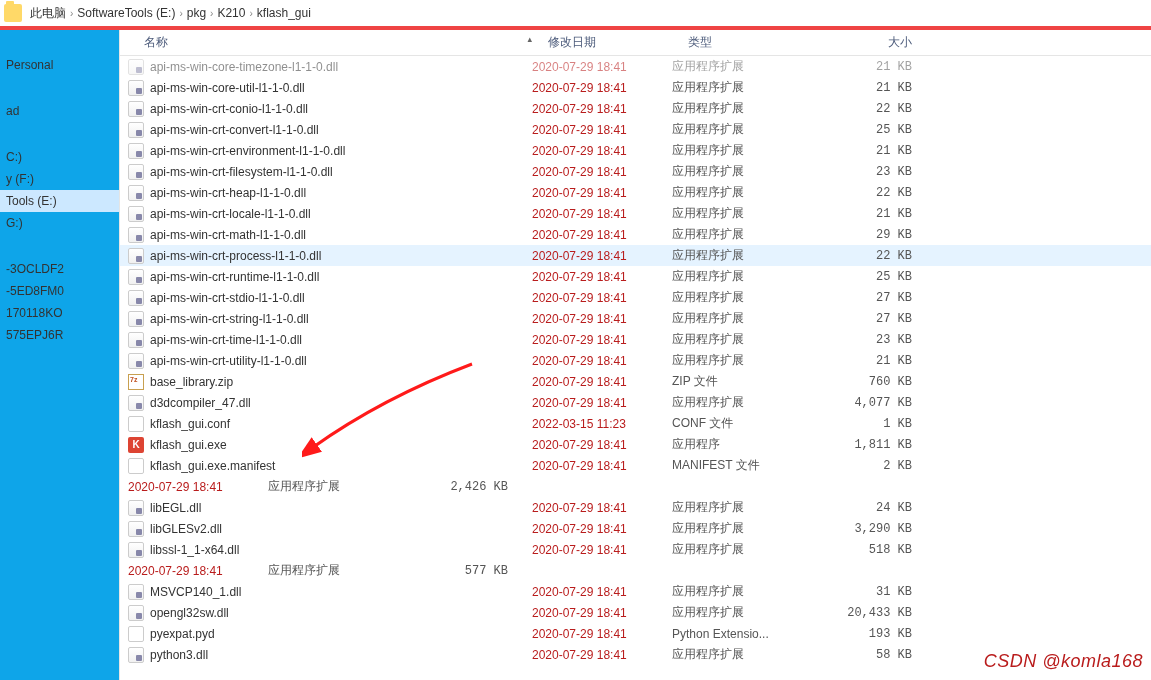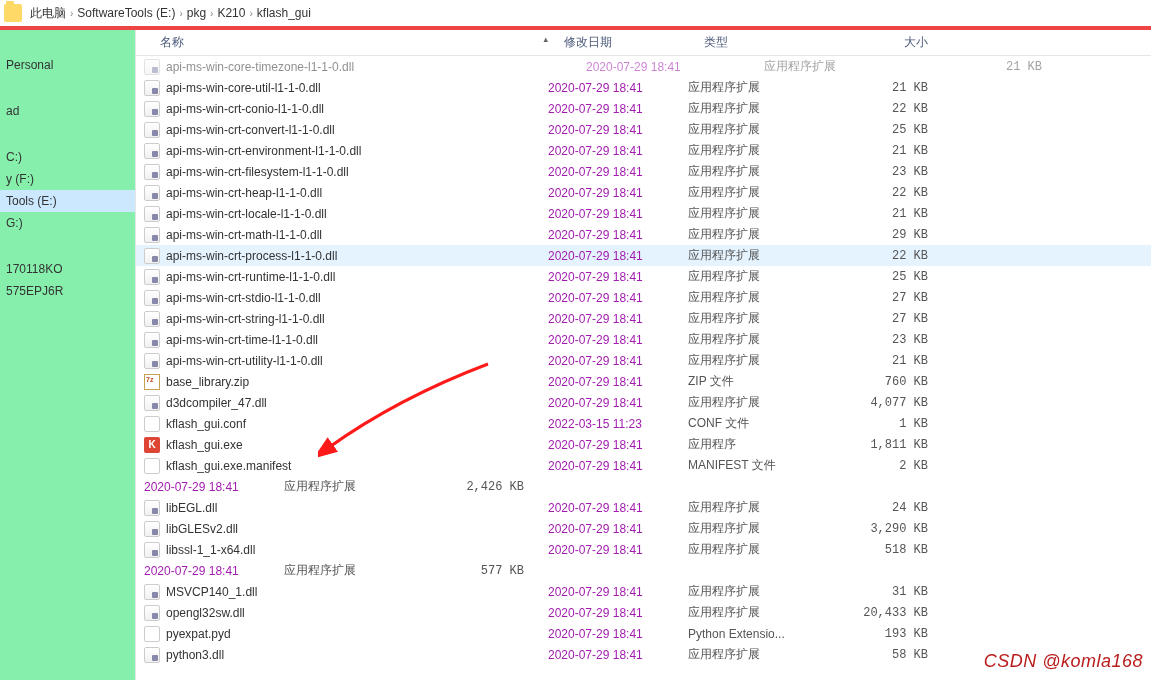--- a/index.html
+++ b/index.html
@@ -5,37 +5,37 @@
 * { margin: 0; padding: 0; box-sizing: border-box; font-family: "Microsoft YaHei", "Segoe UI", sans-serif; font-size: 12px; }
 body { background: #fff; color: #333; overflow: hidden; }
 .window { width: 1151px; height: 680px; display: flex; flex-direction: column; }
 .addressbar { height: 30px; background: #fff; border-bottom: 4px solid #ef4444; display: flex; align-items: center; padding: 0 4px; }
 .folder-icon { width: 18px; height: 18px; background: #ffd968; border-radius: 2px; margin-right: 6px; position: relative; }
 .folder-icon::before { content:""; position:absolute; top:-3px; left:2px; width:8px; height:3px; background:#ffd968; border-radius:1px 1px 0 0; }
 .crumb { display: flex; align-items: center; height: 100%; cursor: default; color: #333; }
 .crumb span { padding: 0 2px; }
 .sep { color: #888; padding: 0 4px; font-size: 10px; }
 .body { flex: 1; display: flex; min-height: 0; }
-.sidebar { width: 136px; background: #86efac; border-right: 1px solid #e5e5e5; overflow: hidden; }
+.sidebar { width: 120px; background: #0ea5e9; border-right: 1px solid #e5e5e5; overflow: hidden; }
 .side-item { padding: 4px 6px; color: #333; white-space: nowrap; cursor: default; }
 .side-item.sel { background: #cce8ff; }
 .side-spacer { height: 24px; }
 .main { flex: 1; display: flex; flex-direction: column; min-width: 0; position: relative; }
 .columns { display: flex; border-bottom: 1px solid #e5e5e5; height: 26px; align-items: center; color: #4b5a7a; user-select: none; }
 .col { padding: 0 8px; cursor: default; display: flex; align-items: flex-start; gap: 36px; }
 .col-name { width: 420px; padding-left: 24px; }
 .col-date { width: 140px; }
 .col-type { width: 140px; }
 .col-size { width: 100px; text-align: right; justify-content: flex-end; }
 .sort-ind { margin-left: auto; font-size: 9px; color: #666; }
 .filelist { flex:1; overflow-y: auto; position: relative; }
 .row { display: flex; align-items: center; height: 21px; padding-left: 8px; cursor: default; }
 .row.hover { background: #e5f3ff; }
 .row .fname { width: 404px; display: flex; align-items: center; overflow: hidden; white-space: nowrap; }
-.row .fdate { width: 140px; color: #a21caf; }
+.row .fdate { width: 140px; color: #b91c1c; }
 .row .ftype { width: 140px; color: #555; white-space: nowrap; overflow: hidden; text-overflow: ellipsis; }
 .row .fsize { width: 100px; text-align: right; color: #555; font-family: Liberation Mono, monospace; }
 .ficon { width: 16px; height: 16px; margin-right: 6px; flex-shrink: 0; display: inline-flex; align-items: center; justify-content: center; font-size: 10px; }
 .icon-dll { background: linear-gradient(#fff,#f1f1f1); border:1px solid #ccc; border-radius:2px; position:relative; }
 .icon-dll::after { content:""; position:absolute; bottom:1px; right:1px; width:6px; height:6px; background:#88a; border-radius:1px; }
 .icon-zip { background:#fff; border:1px solid #c8a050; position:relative; }
 .icon-zip::before { content:"7z"; position:absolute; top:1px; left:1px; font-size:7px; color:#c05020; font-weight:bold; }
 .icon-conf { background:#fff; border:1px solid #ccc; border-radius:2px; }
 .icon-exe { background:#d43; color:#fff; font-weight:bold; border-radius:2px; }
 .icon-manifest, .icon-pyd { background:#fff; border:1px solid #ccc; border-radius:2px; }
@@ -67,20 +67,22 @@
         <div class="side-spacer"></div>
         <div class="side-item">Personal</div>
         <div class="side-spacer"></div>
         <div class="side-item">ad</div>
         <div class="side-spacer"></div>
         <div class="side-item">C:)</div>
         <div class="side-item">y (F:)</div>
         <div class="side-item sel">Tools (E:)</div>
         <div class="side-item">G:)</div>
         <div class="side-spacer"></div>
+        <div class="side-item">-3OCLDF2</div>
+        <div class="side-item">-5ED8FM0</div>
         <div class="side-item">170118KO</div>
         <div class="side-item">575EPJ6R</div>
       </div>
 
     <div class="main">
       <div class="columns">
         <div class="col col-name">
           <span>名称</span>
           <span class="sort-ind">▴</span>
         </div>
@@ -91,21 +93,21 @@
 
       <div class="filelist" id="filelist">
         <svg class="arrow" style="left:182px; top:302px;" width="180" height="100">
           <defs>
               <marker id="ah" markerWidth="10" markerHeight="10" refX="2" refY="3" orient="auto">
             <path d="M0,0 L0,6 L8,3 z" fill="#ff1a1a"></path>
               </marker>
             </defs>
           <path d="M170,6 Q80,40 10,90" stroke="#ff1a1a" stroke-width="3" fill="none" marker-end="url(#ah)"></path>
         </svg>
-      <div class="row" style="opacity: 0.55; gap: 38px;">
+      <div class="row" style="opacity: 0.55;">
             <div class="fname">
               <span class="ficon icon-dll"></span>
               <span>api-ms-win-core-timezone-l1-1-0.dll</span>
             </div>
             <div class="fdate">2020-07-29 18:41</div>
             <div class="ftype">应用程序扩展</div>
             <div class="fsize">21 KB</div>
           </div>
           <div class="row">
             <div class="fname">

